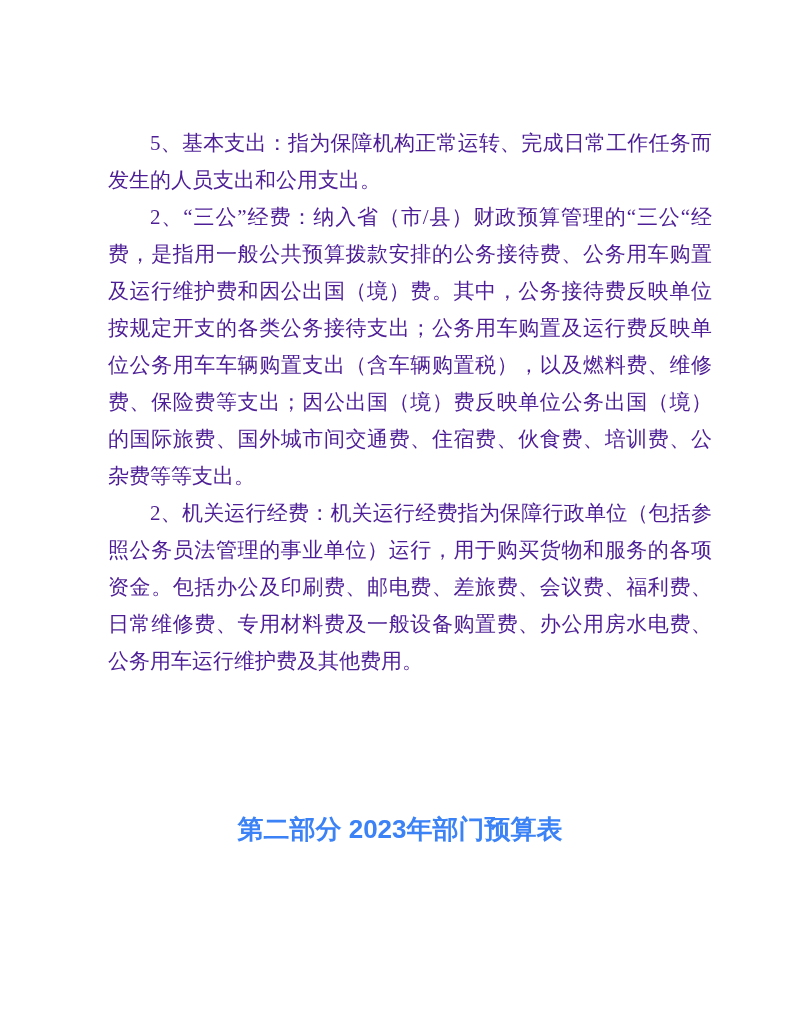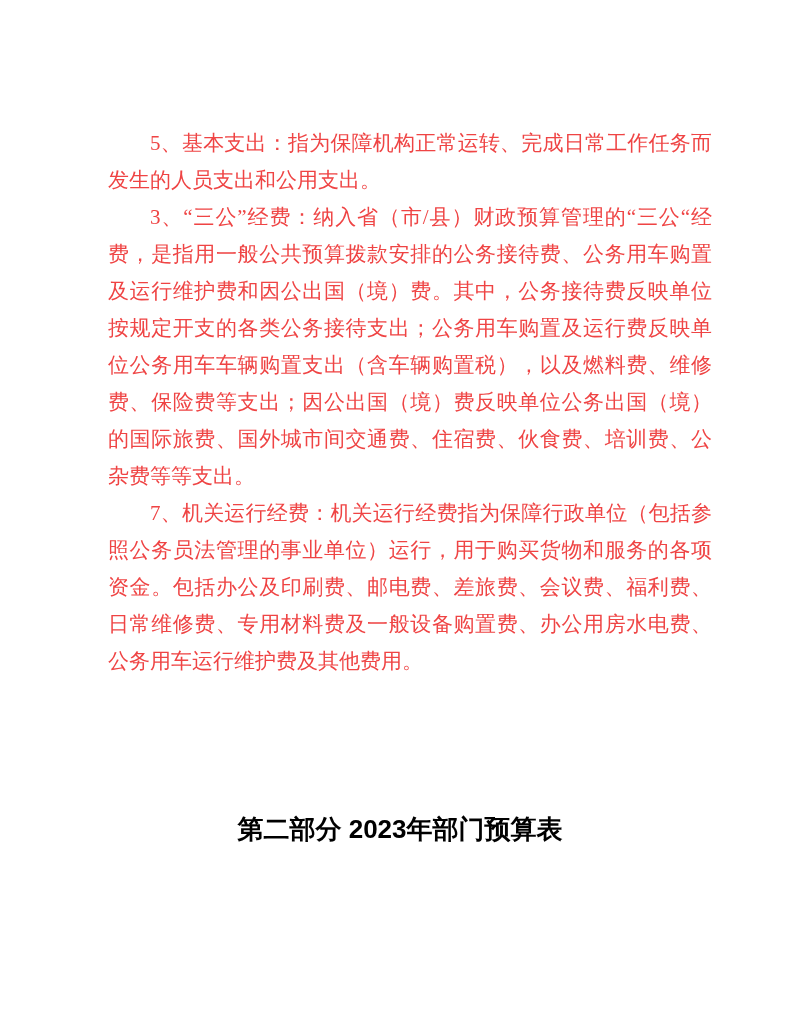--- a/index.html
+++ b/index.html
@@ -17,45 +17,45 @@
     overflow: hidden;
   }
   .body-text {
     position: absolute;
     left: 108px;
     top: 125px;
     width: 604px;
     font-family: "Liberation Serif", "DejaVu Serif", serif;
     font-size: 21px;
     line-height: 37px;
-    color: #ef4444;
+    color: #4c1d95;
     text-align: justify;
   }
   .body-text p {
     margin: 0;
     padding: 0;
     text-indent: 2em;
   }
   .section-heading {
     position: absolute;
     top: 812px;
     left: 0;
     width: 100%;
     margin: 0;
     text-align: center;
     font-family: "Liberation Sans", "DejaVu Sans", sans-serif;
     font-size: 26px;
     font-weight: 700;
-    color: #000000;
+    color: #3b82f6;
   }
 </style>
 </head>
 <body>
 
 <div class="page">
   <main class="body-text">
     <p>5、基本支出：指为保障机构正常运转、完成日常工作任务而发生的人员支出和公用支出。</p>
-    <p>3、“三公”经费：纳入省（市/县）财政预算管理的“三公“经费，是指用一般公共预算拨款安排的公务接待费、公务用车购置及运行维护费和因公出国（境）费。其中，公务接待费反映单位按规定开支的各类公务接待支出；公务用车购置及运行费反映单位公务用车车辆购置支出（含车辆购置税），以及燃料费、维修费、保险费等支出；因公出国（境）费反映单位公务出国（境）的国际旅费、国外城市间交通费、住宿费、伙食费、培训费、公杂费等等支出。</p>
-    <p>7、机关运行经费：机关运行经费指为保障行政单位（包括参照公务员法管理的事业单位）运行，用于购买货物和服务的各项资金。包括办公及印刷费、邮电费、差旅费、会议费、福利费、日常维修费、专用材料费及一般设备购置费、办公用房水电费、公务用车运行维护费及其他费用。</p>
+    <p>2、“三公”经费：纳入省（市/县）财政预算管理的“三公“经费，是指用一般公共预算拨款安排的公务接待费、公务用车购置及运行维护费和因公出国（境）费。其中，公务接待费反映单位按规定开支的各类公务接待支出；公务用车购置及运行费反映单位公务用车车辆购置支出（含车辆购置税），以及燃料费、维修费、保险费等支出；因公出国（境）费反映单位公务出国（境）的国际旅费、国外城市间交通费、住宿费、伙食费、培训费、公杂费等等支出。</p>
+    <p>2、机关运行经费：机关运行经费指为保障行政单位（包括参照公务员法管理的事业单位）运行，用于购买货物和服务的各项资金。包括办公及印刷费、邮电费、差旅费、会议费、福利费、日常维修费、专用材料费及一般设备购置费、办公用房水电费、公务用车运行维护费及其他费用。</p>
   </main>
 
   <h1 class="section-heading">第二部分 2023年部门预算表</h1>
 </div>
 
 </body></html>

